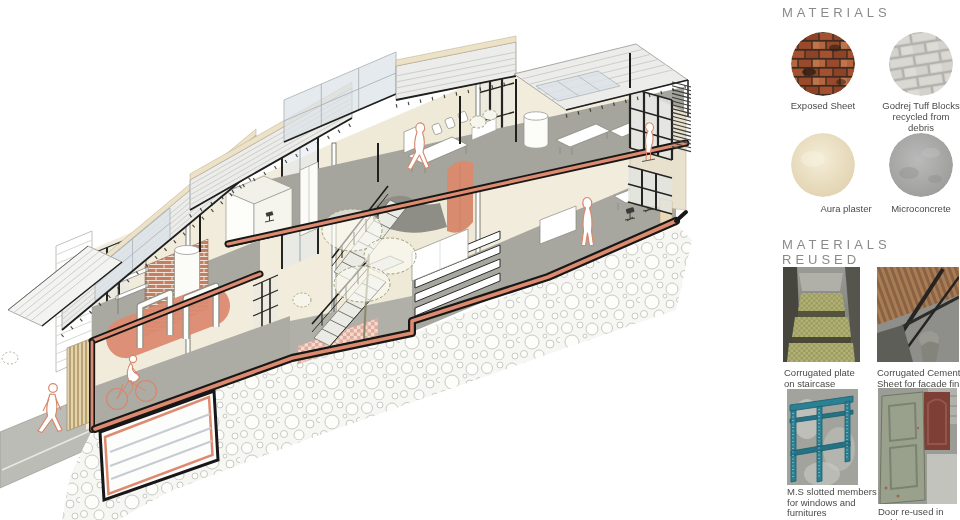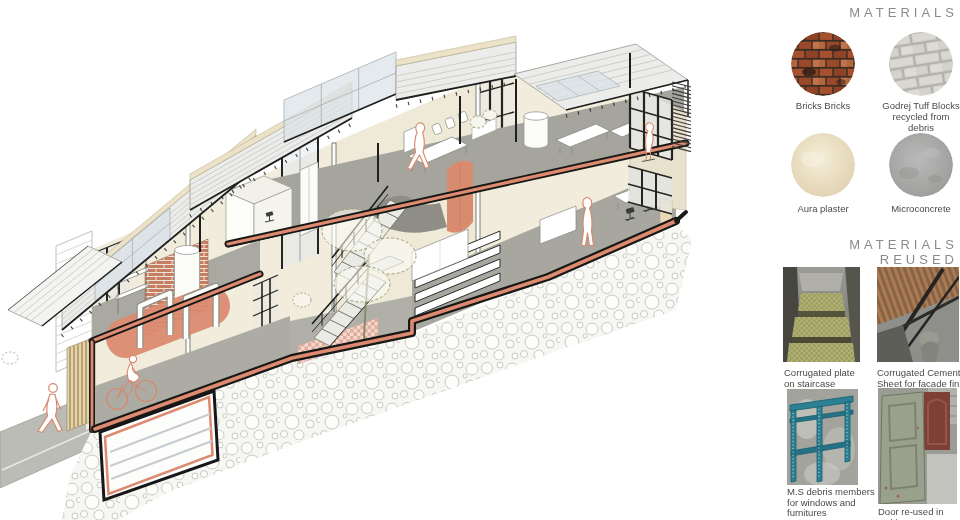--- a/index.html
+++ b/index.html
@@ -1,19 +1,19 @@
 <!DOCTYPE html>
 <html><head>
 <meta charset="utf-8">
 <style>
   html,body{margin:0;padding:0;background:#fff;}
   .board{position:relative;width:960px;height:520px;background:#ffffff;overflow:hidden;
          font-family:"Liberation Sans",sans-serif;}
   .drawing{position:absolute;left:0;top:0;}
-  .sec-title{position:absolute;left:782px;width:176px;text-align:right;
+  .sec-title{position:absolute;left:782px;width:176px;text-align:left;
              font-size:13px;letter-spacing:4px;color:#8c8a88;font-weight:400;}
   .swatch{position:absolute;width:64px;height:64px;border-radius:50%;overflow:hidden;}
   .photo{position:absolute;overflow:hidden;}
   .cap{position:absolute;font-size:9.5px;line-height:11px;color:#4a4a48;white-space:pre-line;}
   .cap.center{text-align:center;}
   svg{display:block;}
 </style>
 </head>
 <body>
 
@@ -369,24 +369,24 @@
               <stop offset="1" stop-color="#989896"></stop>
           </radialGradient>
         </defs>
         <circle cx="32" cy="32" r="32" fill="url(#mc)"></circle>
         <ellipse cx="20" cy="40" rx="10" ry="6" fill="#8f8f8d" opacity="0.4"></ellipse>
         <ellipse cx="42" cy="20" rx="9" ry="5" fill="#c4c4c2" opacity="0.4"></ellipse>
         <ellipse cx="46" cy="46" rx="7" ry="4" fill="#8a8a88" opacity="0.35"></ellipse>
       </svg>
     </div>
 
-    <div class="cap center" style="left:782px;top:100px;width:82px">Bricks Bricks</div>
+    <div class="cap center" style="left:782px;top:100px;width:82px">Exposed Sheet</div>
     <div class="cap center" style="left:880px;top:100px;width:82px">Godrej Tuff Blocks
 recycled from debris</div>
-    <div class="cap center" style="left:782px;top:203px;width:82px">Aura plaster</div>
+    <div class="cap center" style="left:805px;top:203px;width:82px">Aura plaster</div>
     <div class="cap center" style="left:880px;top:203px;width:82px">Microconcrete</div>
 
     <div class="sec-title" style="top:237px">MATERIALS REUSED</div>
 
     <div class="photo" style="left:783px;top:267px;width:77px;height:95px">
       <svg width="77" height="95" viewBox="0 0 77 95">
         <defs>
           <linearGradient id="pg1" x1="0" y1="0" x2="0" y2="1">
             <stop offset="0" stop-color="#9a9a96"></stop>
               <stop offset="1" stop-color="#70706c"></stop>
@@ -459,18 +459,18 @@
         <path d="M50,16 q9,-9 18,0 l0,40 h-18 z" stroke="#94564a" stroke-width="2" fill="none"></path>
         <rect x="49" y="66" width="30" height="50" fill="#c3c3bd"></rect>
         <polygon points="4,8 45,4 47,112 2,116" fill="#99a18d" stroke="#6e7662" stroke-width="1"></polygon>
         <polygon points="11,18 37,15 38,50 12,53" fill="none" stroke="#7a8370" stroke-width="2"></polygon>
         <polygon points="12,60 38,57 39,98 13,101" fill="none" stroke="#7a8370" stroke-width="2"></polygon>
         <circle cx="8" cy="100" r="1.5" fill="#a2664c"></circle>
           <circle cx="40" cy="40" r="1.2" fill="#a2664c"></circle>
         <circle cx="20" cy="108" r="1.5" fill="#a2664c"></circle>
       </svg>
     </div>
-    <div class="cap" style="left:787px;top:487px;width:90px;line-height:10.5px">M.S debris members
+    <div class="cap" style="left:787px;top:487px;width:90px;line-height:10.5px">M.S slotted members
 for windows and
 furnitures</div>
     <div class="cap" style="left:878px;top:506px;width:90px">Door re-used in Cabin</div>
   </div>
 </div>
 
 </body></html>

